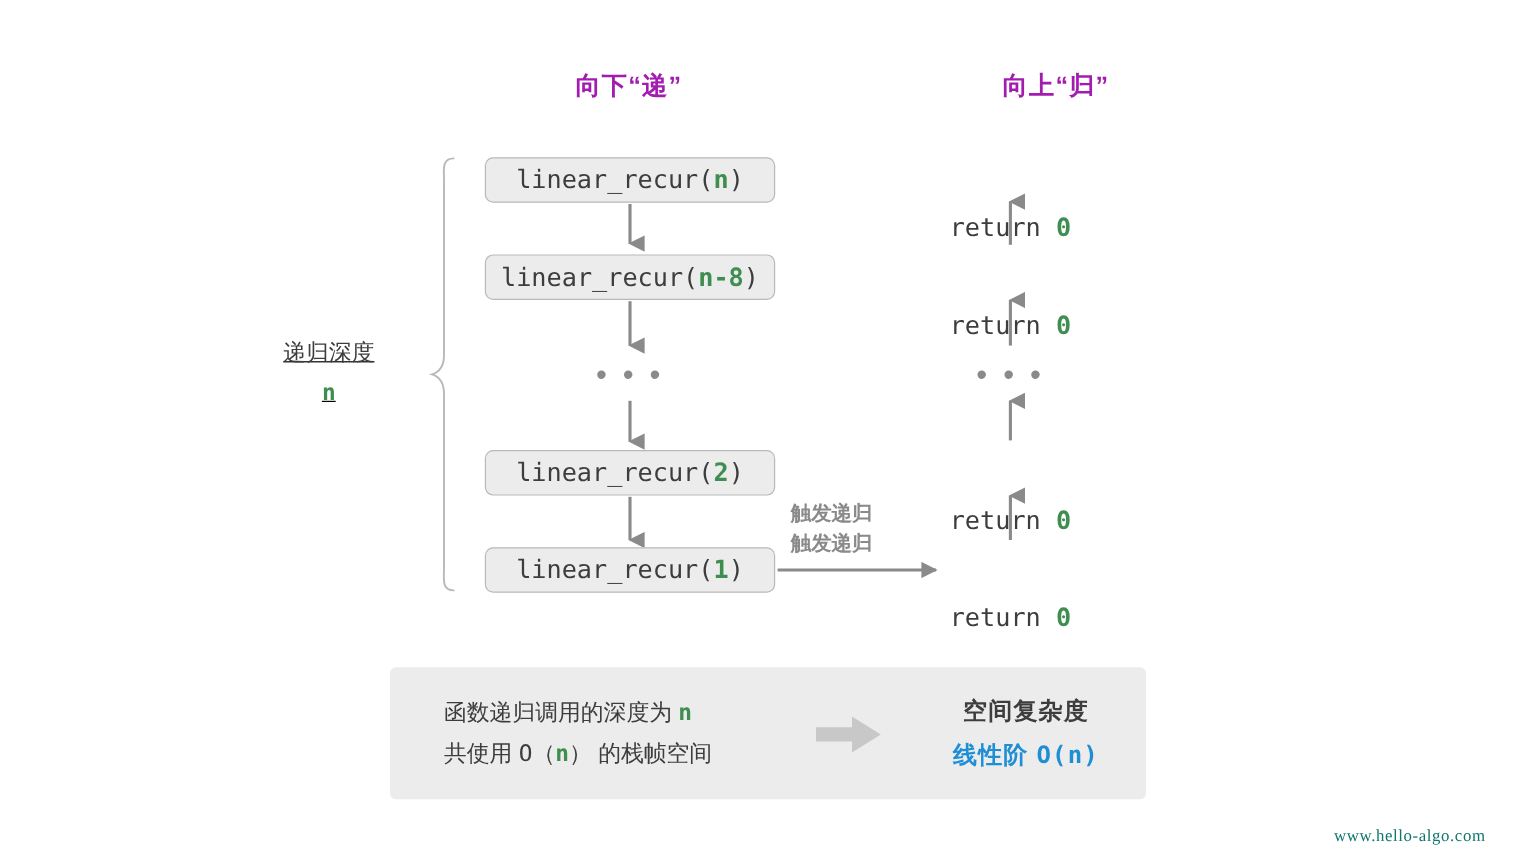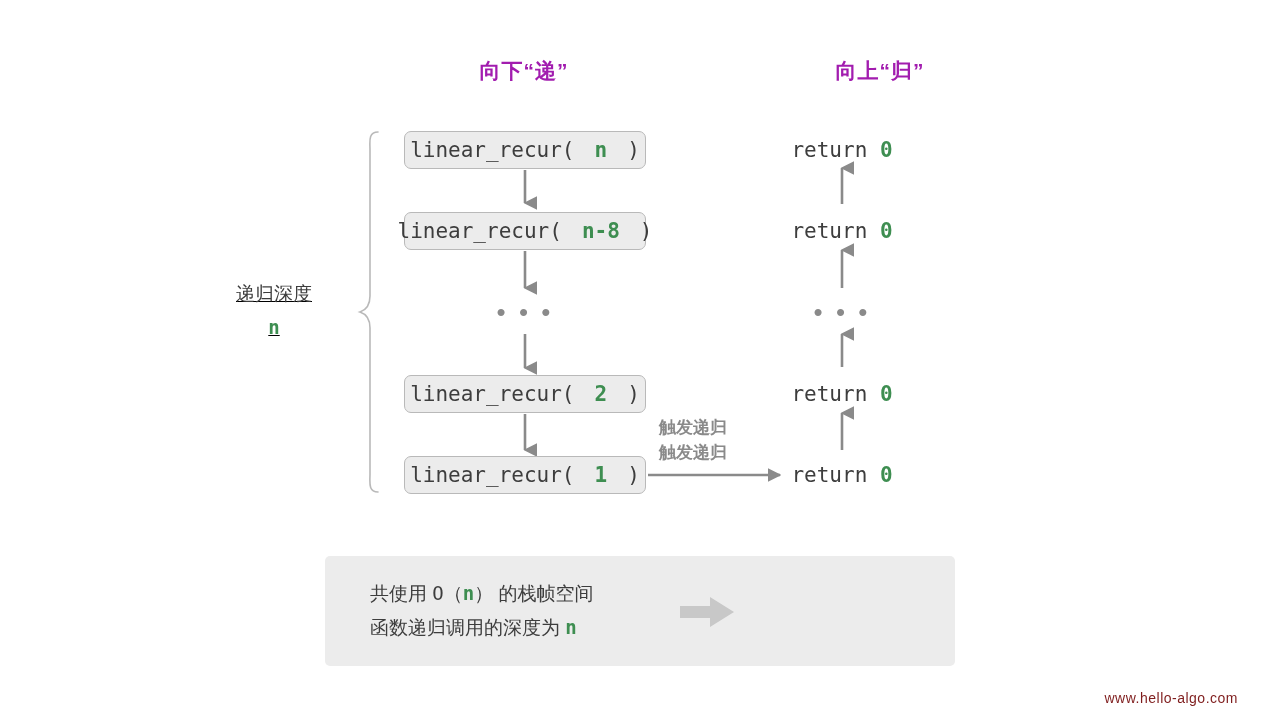--- a/index.html
+++ b/index.html
@@ -45,33 +45,33 @@
     border: 1px solid #b9b9b9;
     border-radius: 7px;
     display: flex;
     align-items: center;
     justify-content: center;
     font-family: "DejaVu Sans Mono", "Liberation Mono", monospace;
     font-size: 21px;
     color: #3d3d3d;
     letter-spacing: 0px;
     white-space: nowrap;
-    gap: 20px;
   }
   .call-box .arg { color: #3e8e51; font-weight: bold; }
 
   
   .ret-label {
     position: absolute;
     left: 842px;
     transform: translate(-50%, -50%);
     font-family: "DejaVu Sans Mono", "Liberation Mono", monospace;
     font-size: 21px;
     color: #3d3d3d;
     white-space: nowrap;
+    margin-top: 40px;
   }
   .ret-label .val { color: #3e8e51; font-weight: bold; }
 
   
   .dots {
     position: absolute;
     transform: translate(-50%, -50%);
     font-size: 26px;
     line-height: 1;
     color: #8a8a8a;
@@ -192,23 +192,23 @@
   }
   #summary-right .value .mono {
     font-family: "DejaVu Sans Mono", "Liberation Mono", monospace;
   }
 
   
   #watermark {
     position: absolute;
     right: 42px;
     bottom: 14px;
-    font-family: Liberation Sans, sans-serif;
+    font-family: Liberation Serif, serif;
     font-size: 14px;
-    color: #7f1d1d;
+    color: #0f766e;
     letter-spacing: 0.5px;
     white-space: nowrap;
   }
 </style>
 </head>
 <body>
 
 <div class="canvas">
 
   <div class="col-header" id="header-down">向下“递”</div>
@@ -311,31 +311,38 @@
 
   <div id="trigger-note">
     <div>触发递归</div>
     <div>触发递归</div>
   </div>
 
   <div id="summary-panel">
 
     <div id="summary-left">
       <div class="line">
+        <span>函数递归调用的深度为</span>
+        <span class="hl">n</span>
+      </div>
+      <div class="line">
         <span>共使用</span>
         <span class="mono">O（</span><span class="hl">n</span><span class="mono">）</span>
         <span>的栈帧空间</span>
       </div>
-      <div class="line">
-        <span>函数递归调用的深度为</span>
-        <span class="hl">n</span>
-      </div>
     </div>
 
     <svg id="summary-arrow" viewBox="0 0 56 30">
       <path d="M 0 9 L 30 9 L 30 0 L 54 15 L 30 30 L 30 21 L 0 21 Z" fill="#c8c8c8"></path>
     </svg>
 
+    <div id="summary-right">
+      <div class="title">空间复杂度</div>
+      <div class="value">
+        <span>线性阶</span>
+        <span class="mono">O(n)</span>
+      </div>
+    </div>
   </div>
 
   <div id="watermark">www.hello-algo.com</div>
 
 </div>
 
 </body></html>

